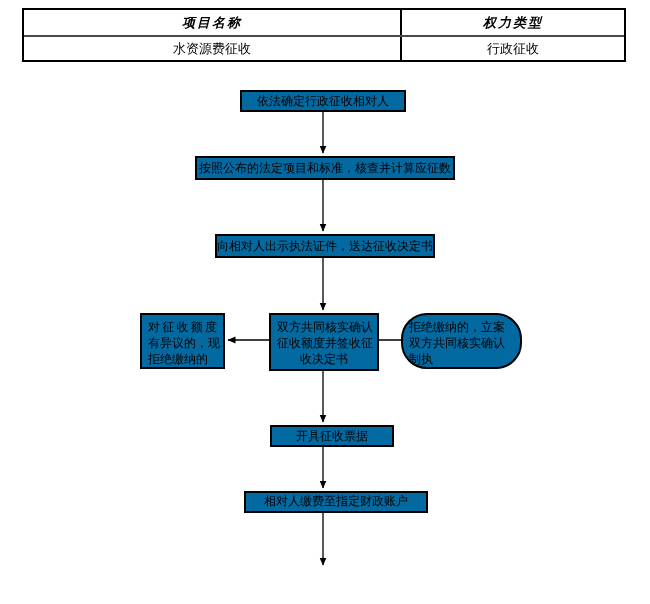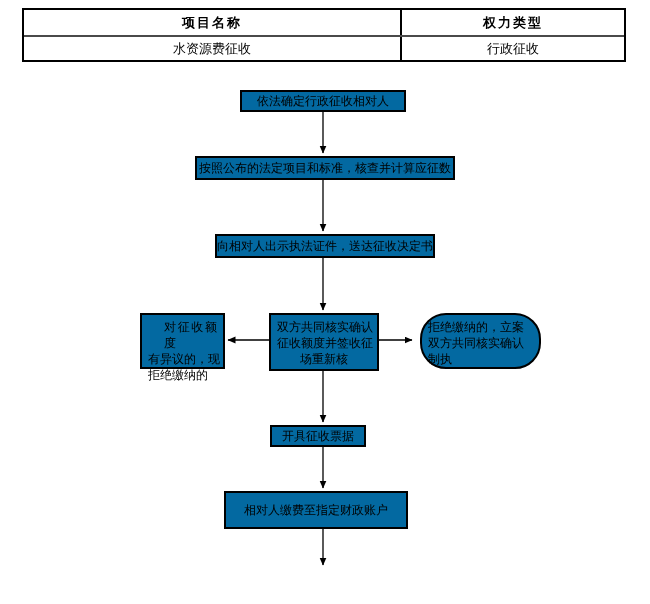--- a/index.html
+++ b/index.html
@@ -15,32 +15,32 @@
   }
   .trow { display:flex; box-sizing:border-box; }
   .trow.header { height:27px; border-bottom:2px solid #4a4a4a; }
   .trow.values { height:23px; }
   .tcell {
     display:flex; align-items:center; justify-content:center;
     box-sizing:border-box; font-size:13px;
   }
   .tcell.c1 { width:376px; }
   .tcell.c2 { flex:1; border-left:2px solid #000; }
-  .trow.header .tcell { font-weight:bold; letter-spacing:2px; }
+  .trow.header .tcell { font-weight:bold; letter-spacing:2px;font-style:italic; }
   
   .node {
     position:absolute; box-sizing:border-box; border:2px solid #000;
     background:#0369a1; display:flex; align-items:center; justify-content:center;
     font-size:12px; text-align:center; line-height:14px; z-index:2;
   }
   .node.multi {
     display:block; text-align:left; padding:4px 6px; line-height:16px;
   }
   .node.multi .ln { display:block; white-space:nowrap; }
-  .node.multi .ln.jline { text-align:justify; text-align-last:justify; white-space:normal;margin-left:16px; }
+  .node.multi .ln.jline { text-align:justify; text-align-last:justify; white-space:normal; }
   
   .wires { position:absolute; left:0; top:0; width:650px; height:604px; z-index:1; }
 </style>
 </head>
 <body>
 
 <div class="canvas">
 
   <div class="info-table">
     <div class="trow header">
@@ -79,27 +79,27 @@
 
   <div class="node multi" style="left:140px; top:313px; width:85px; height:56px;">
     <span class="ln jline">对征收额度</span>
     <span class="ln">有异议的，现</span>
     <span class="ln">拒绝缴纳的</span>
   </div>
 
   <div class="node multi" style="left:269px; top:313px; width:110px; height:58px;text-align:center;">
     <span class="ln">双方共同核实确认</span>
     <span class="ln">征收额度并签收征</span>
-    <span class="ln">场重新核</span>
+    <span class="ln">收决定书</span>
   </div>
 
-  <div class="node multi" style="left:420px; top:313px; width:121px; height:56px;border-radius:26px;">
+  <div class="node multi" style="left:401px; top:313px; width:121px; height:56px;border-radius:26px;">
     <span class="ln">拒绝缴纳的，立案</span>
     <span class="ln">双方共同核实确认</span>
     <span class="ln">制执</span>
   </div>
 
-  <div class="node" style="left:270px; top:425px; width:96px; height:22px;">开具征收票据</div>
+  <div class="node" style="left:270px; top:425px; width:124px; height:22px;">开具征收票据</div>
 
-  <div class="node" style="left:224px; top:491px; width:184px; height:38px;">相对人缴费至指定财政账户</div>
+  <div class="node" style="left:244px; top:491px; width:184px; height:22px;font-family:Liberation Mono, monospace;">相对人缴费至指定财政账户</div>
 
 
 </div>
 
 </body></html>

